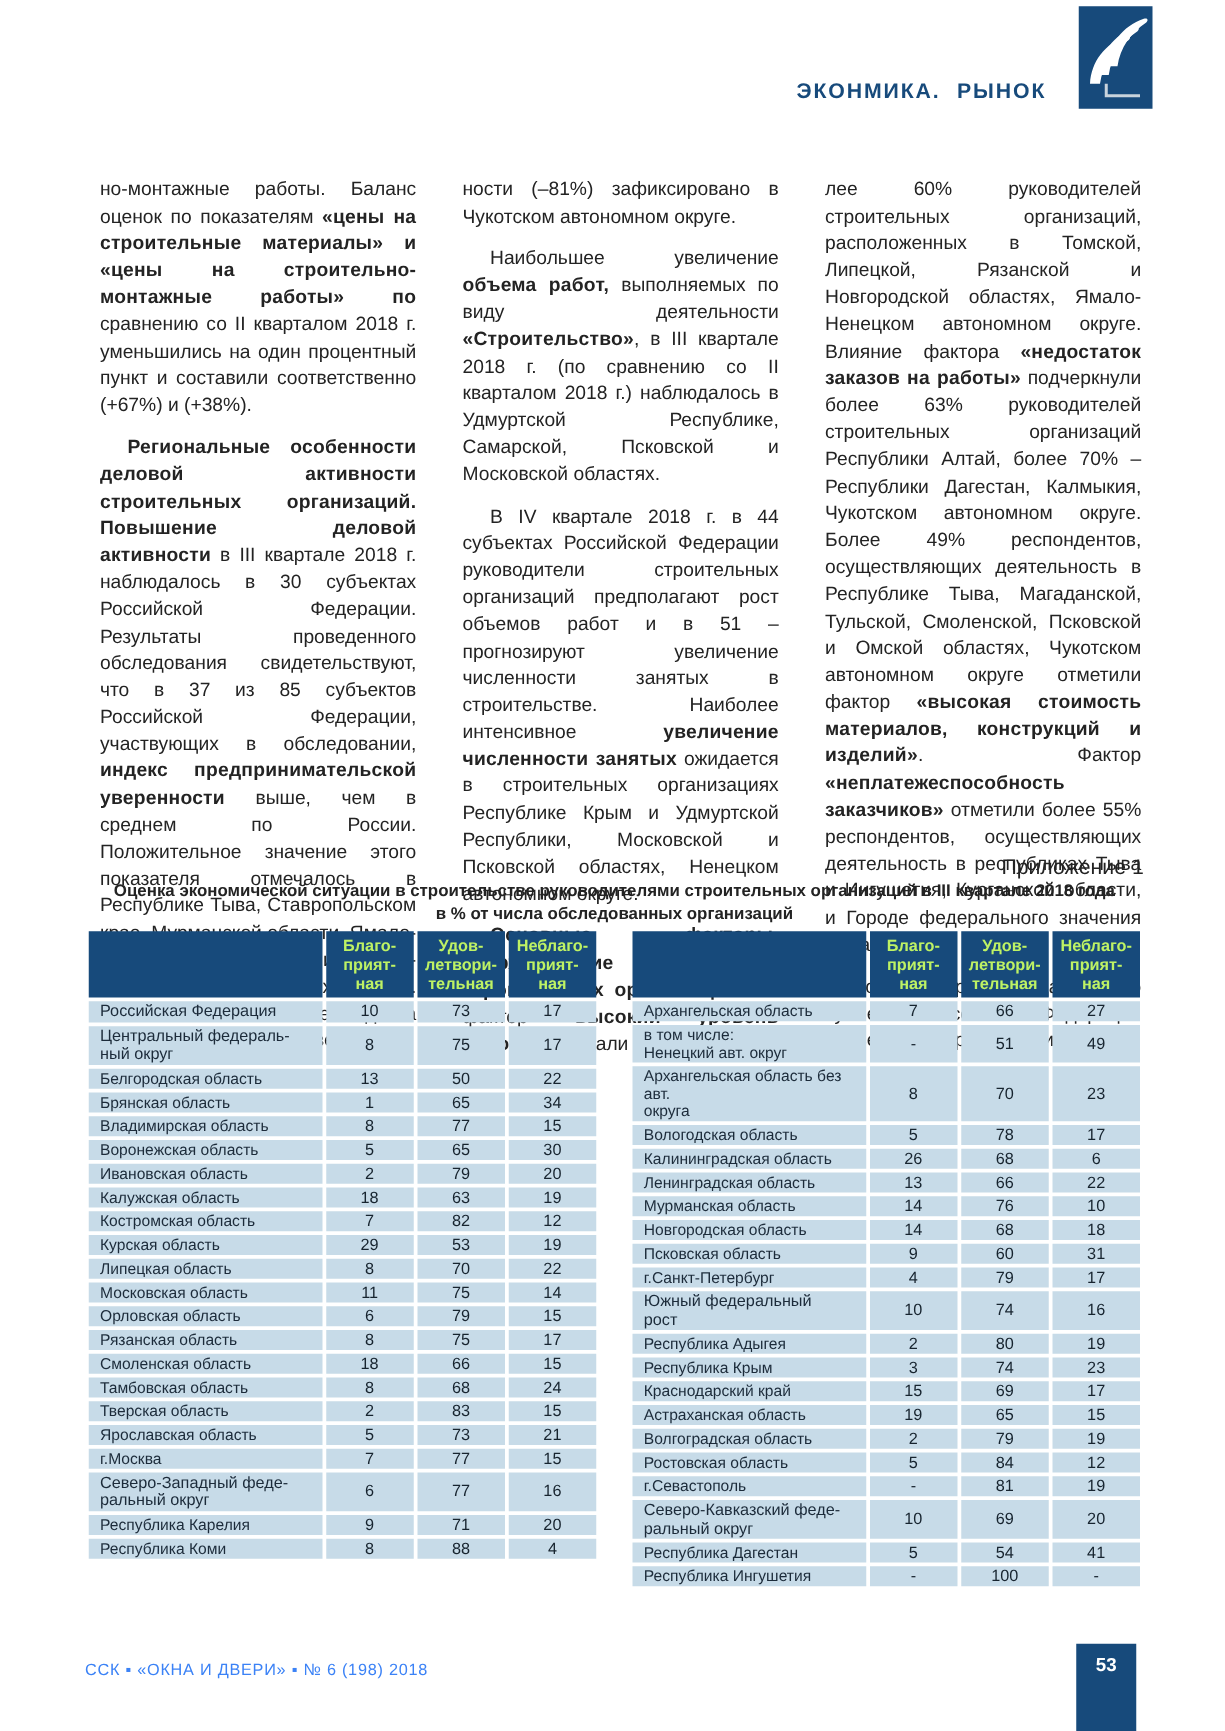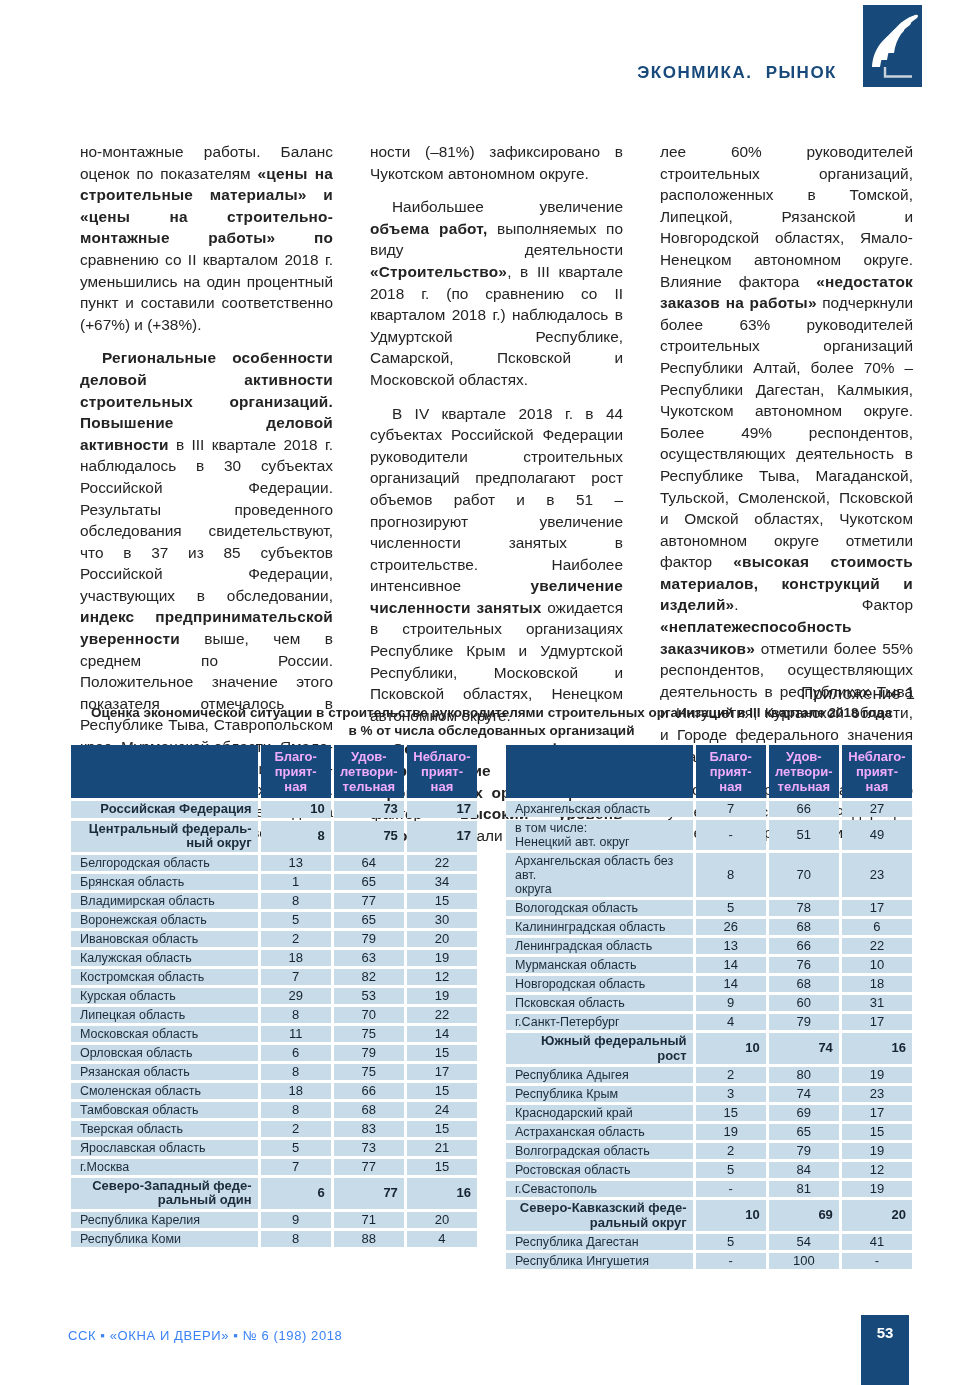--- a/index.html
+++ b/index.html
@@ -39,32 +39,32 @@
     position:absolute; top:704px; left:68px; width:847px;
     text-align:center; font-weight:bold; font-size:13.5px; line-height:18px;
   }
   
   .tables {
     position:absolute; top:742px; left:68px; width:847px;
     display:flex; justify-content:space-between; align-items:flex-start;
   }
   table.data { border-collapse:separate; border-spacing:3px; width:412px; table-layout:fixed; }
   table.data th {
-    background:#174a7b; color:#f0abfc; font-size:13px; font-weight:bold;
+    background:#174a7b; color:#bef264; font-size:13px; font-weight:bold;
     line-height:15px; padding:4px 2px; text-align:center; vertical-align:middle;
     white-space:pre-line;
   }
   table.data th.name-col { width:46%; }
   table.data td {
     background:#c7dbe8; vertical-align:middle;
     font-size:12.5px; line-height:14px; padding:1px 6px; color:#1c2b3a;
   }
   table.data td.name { text-align:left; white-space:pre-line; padding-left:9px; }
   table.data td.val  { text-align:center; width:18%; font-size:13px; color:#17242f; }
-  table.data tr.group td { font-weight:bold; font-size:13px; line-height:14.5px;text-align:right; }
+  table.data tr.group td { font-weight:normal; font-size:13px; line-height:14.5px; }
   
   .journal-line {
     position:absolute; top:1328px; left:68px; width:777px;
     text-align:left; color:#3b82f6; font-size:13px; letter-spacing:.6px;
   }
   .page-badge {
     position:absolute; top:1315px; left:861px; width:48px; height:70px;
     background:#174a7b; color:#ffffff; font-weight:bold; font-size:15px;
     text-align:center; padding-top:9px; box-sizing:border-box;
   }
@@ -133,21 +133,21 @@
           <tr class="group">
             <td class="name">Центральный федераль-
 ный округ</td>
             <td class="val">8</td>
             <td class="val">75</td>
             <td class="val">17</td>
           </tr>
           <tr>
             <td class="name">Белгородская область</td>
             <td class="val">13</td>
-            <td class="val">64</td>
+            <td class="val">50</td>
             <td class="val">22</td>
           </tr>
           <tr>
             <td class="name">Брянская область</td>
             <td class="val">1</td>
             <td class="val">65</td>
             <td class="val">34</td>
           </tr>
           <tr>
             <td class="name">Владимирская область</td>
@@ -234,21 +234,21 @@
             <td class="val">21</td>
           </tr>
           <tr>
             <td class="name">г.Москва</td>
             <td class="val">7</td>
             <td class="val">77</td>
             <td class="val">15</td>
           </tr>
           <tr class="group">
             <td class="name">Северо-Западный феде-
-ральный один</td>
+ральный округ</td>
             <td class="val">6</td>
             <td class="val">77</td>
             <td class="val">16</td>
           </tr>
           <tr>
             <td class="name">Республика Карелия</td>
             <td class="val">9</td>
             <td class="val">71</td>
             <td class="val">20</td>
           </tr>

